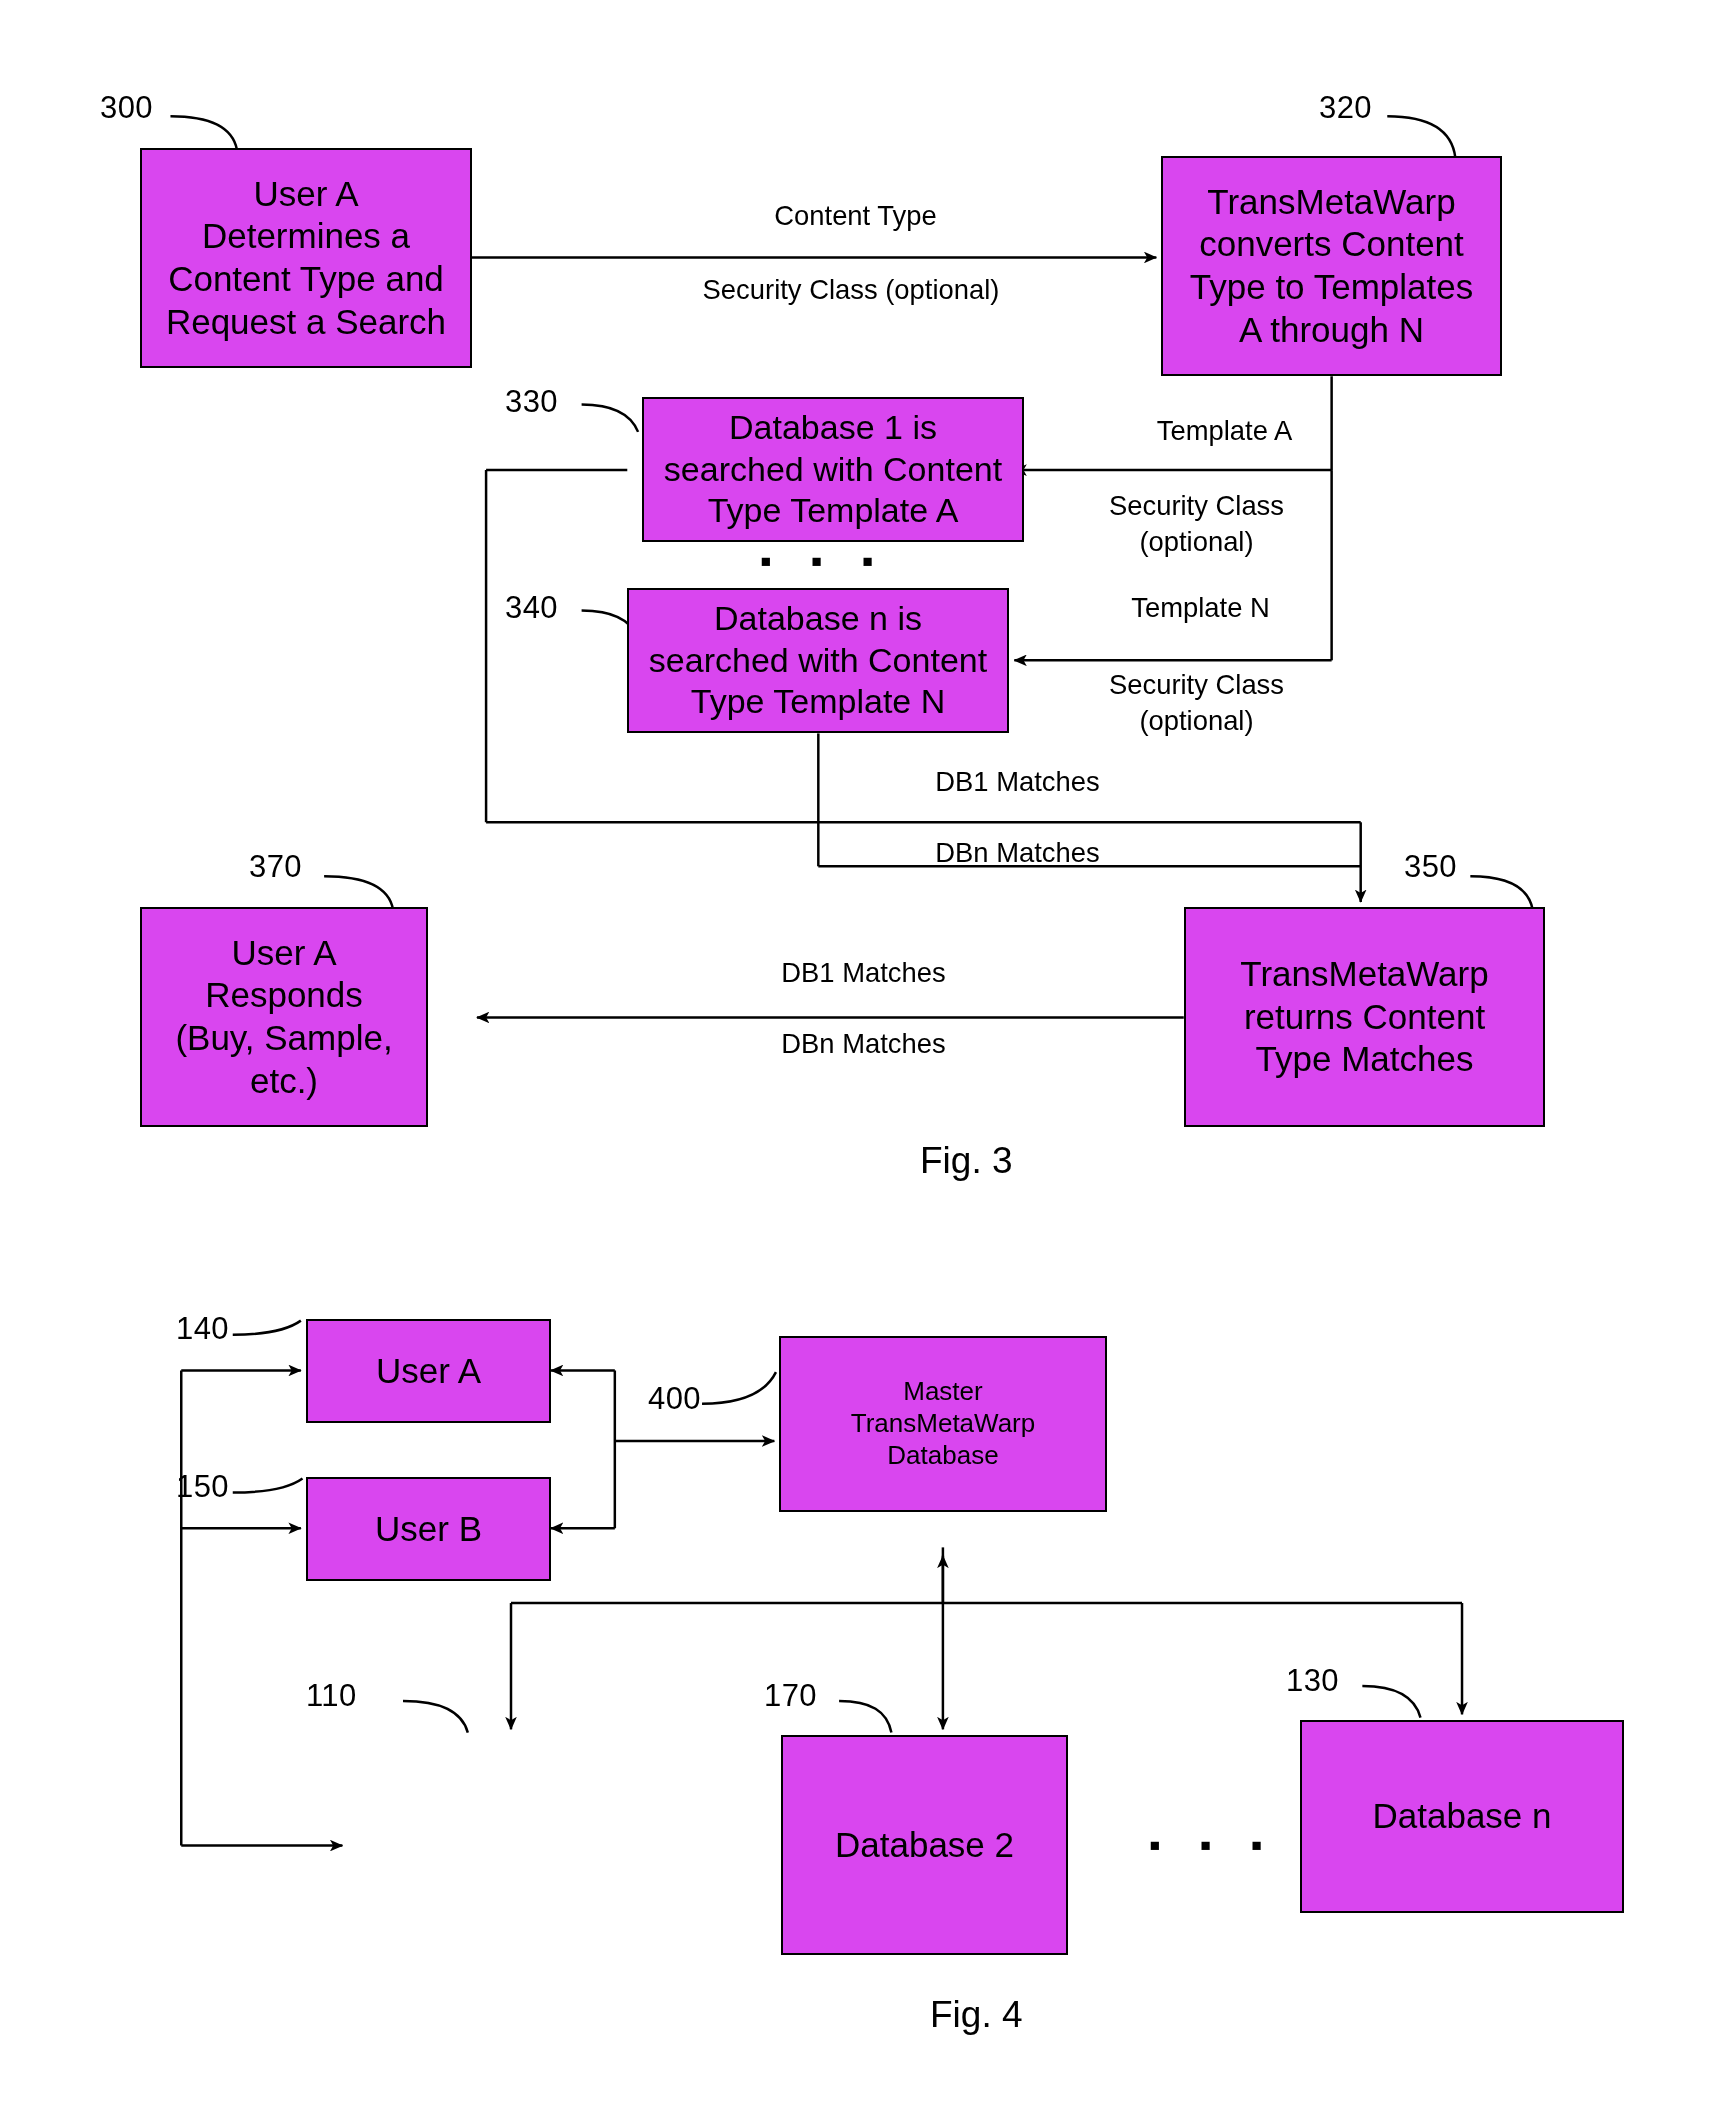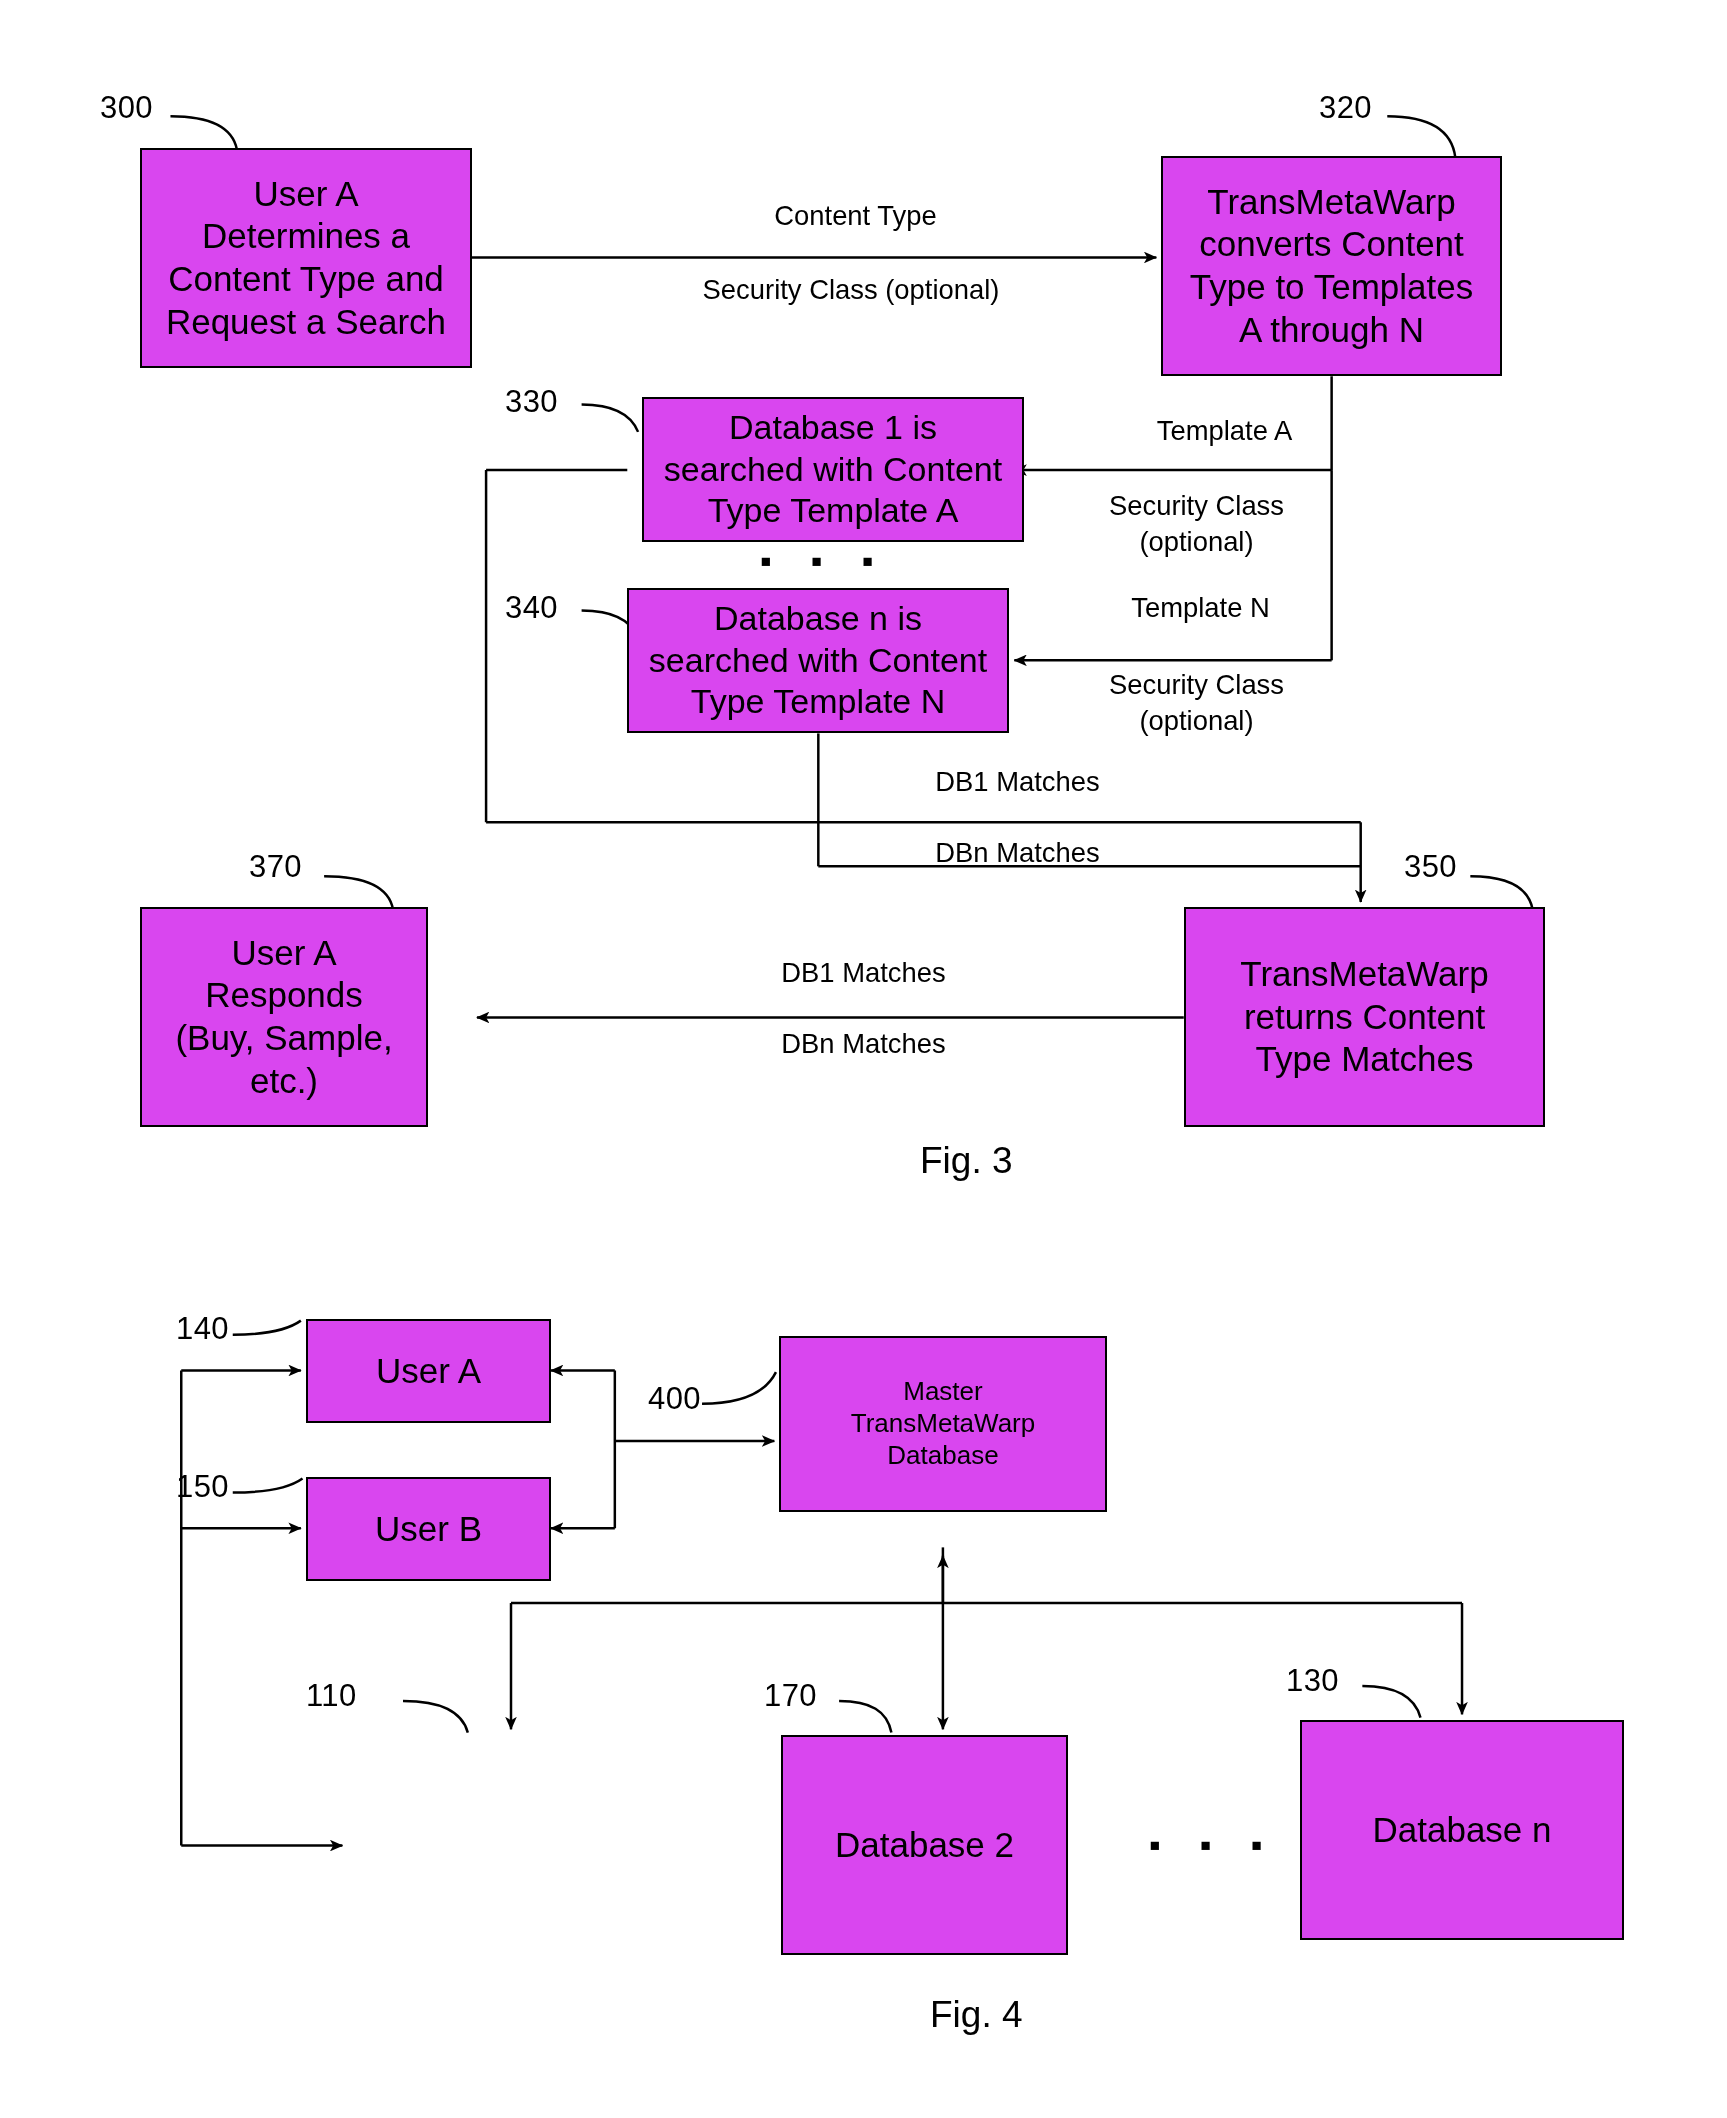--- a/index.html
+++ b/index.html
@@ -75,21 +75,21 @@
   #box-330 { left: 642px; top: 397px; width: 382px; height: 145px; font-size: 34px; }
   #box-340 { left: 627px; top: 588px; width: 382px; height: 145px; font-size: 34px; }
   #box-370 { left: 140px; top: 907px; width: 288px; height: 220px; font-size: 35px; }
   #box-350 { left: 1184px; top: 907px; width: 361px; height: 220px; font-size: 35px; }
   
   #box-140 { left: 306px; top: 1319px; width: 245px; height: 104px; font-size: 35px; }
   #box-150 { left: 306px; top: 1477px; width: 245px; height: 104px; font-size: 35px; }
   #box-400 { left: 779px; top: 1336px; width: 328px; height: 176px; font-size: 26px; text-align: center; }
   #box-110 { left: 347px; top: 1735px; width: 331px; height: 220px; font-size: 35px; }
   #box-120 { left: 781px; top: 1735px; width: 287px; height: 220px; font-size: 35px; }
-  #box-130 { left: 1300px; top: 1720px; width: 324px; height: 220px; font-size: 35px; align-items: center; }
+  #box-130 { left: 1300px; top: 1720px; width: 324px; height: 193px; font-size: 35px; align-items: center; }
 </style>
 </head>
 <body>
 
 <div id="sheet">
 
   <svg class="wires" viewBox="0 0 2080 2550" xmlns="http://www.w3.org/2000/svg">
     <defs>
       <marker id="ah" markerWidth="16" markerHeight="14" refX="15" refY="7" orient="auto" markerUnits="userSpaceOnUse">
         <path d="M0,0 L16,7 L0,14 L4,7 Z" fill="#000"></path>

